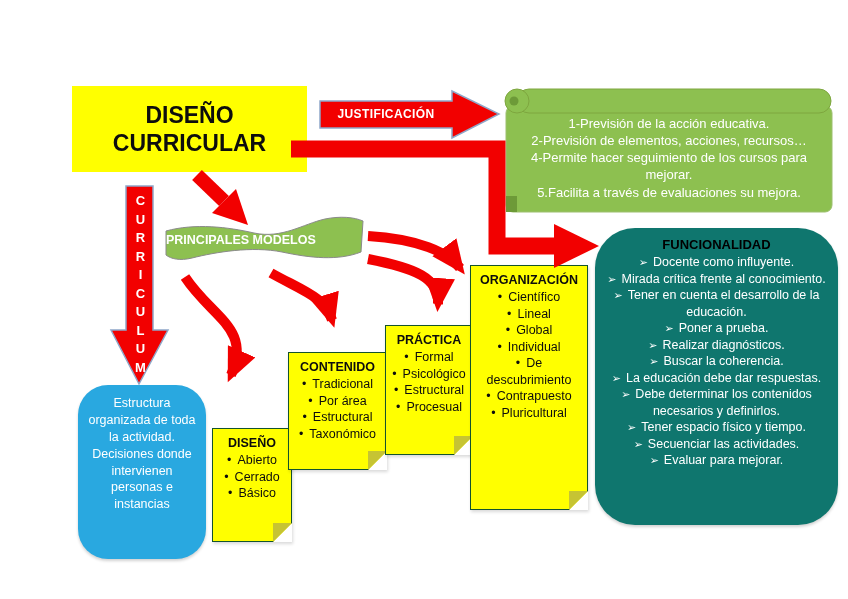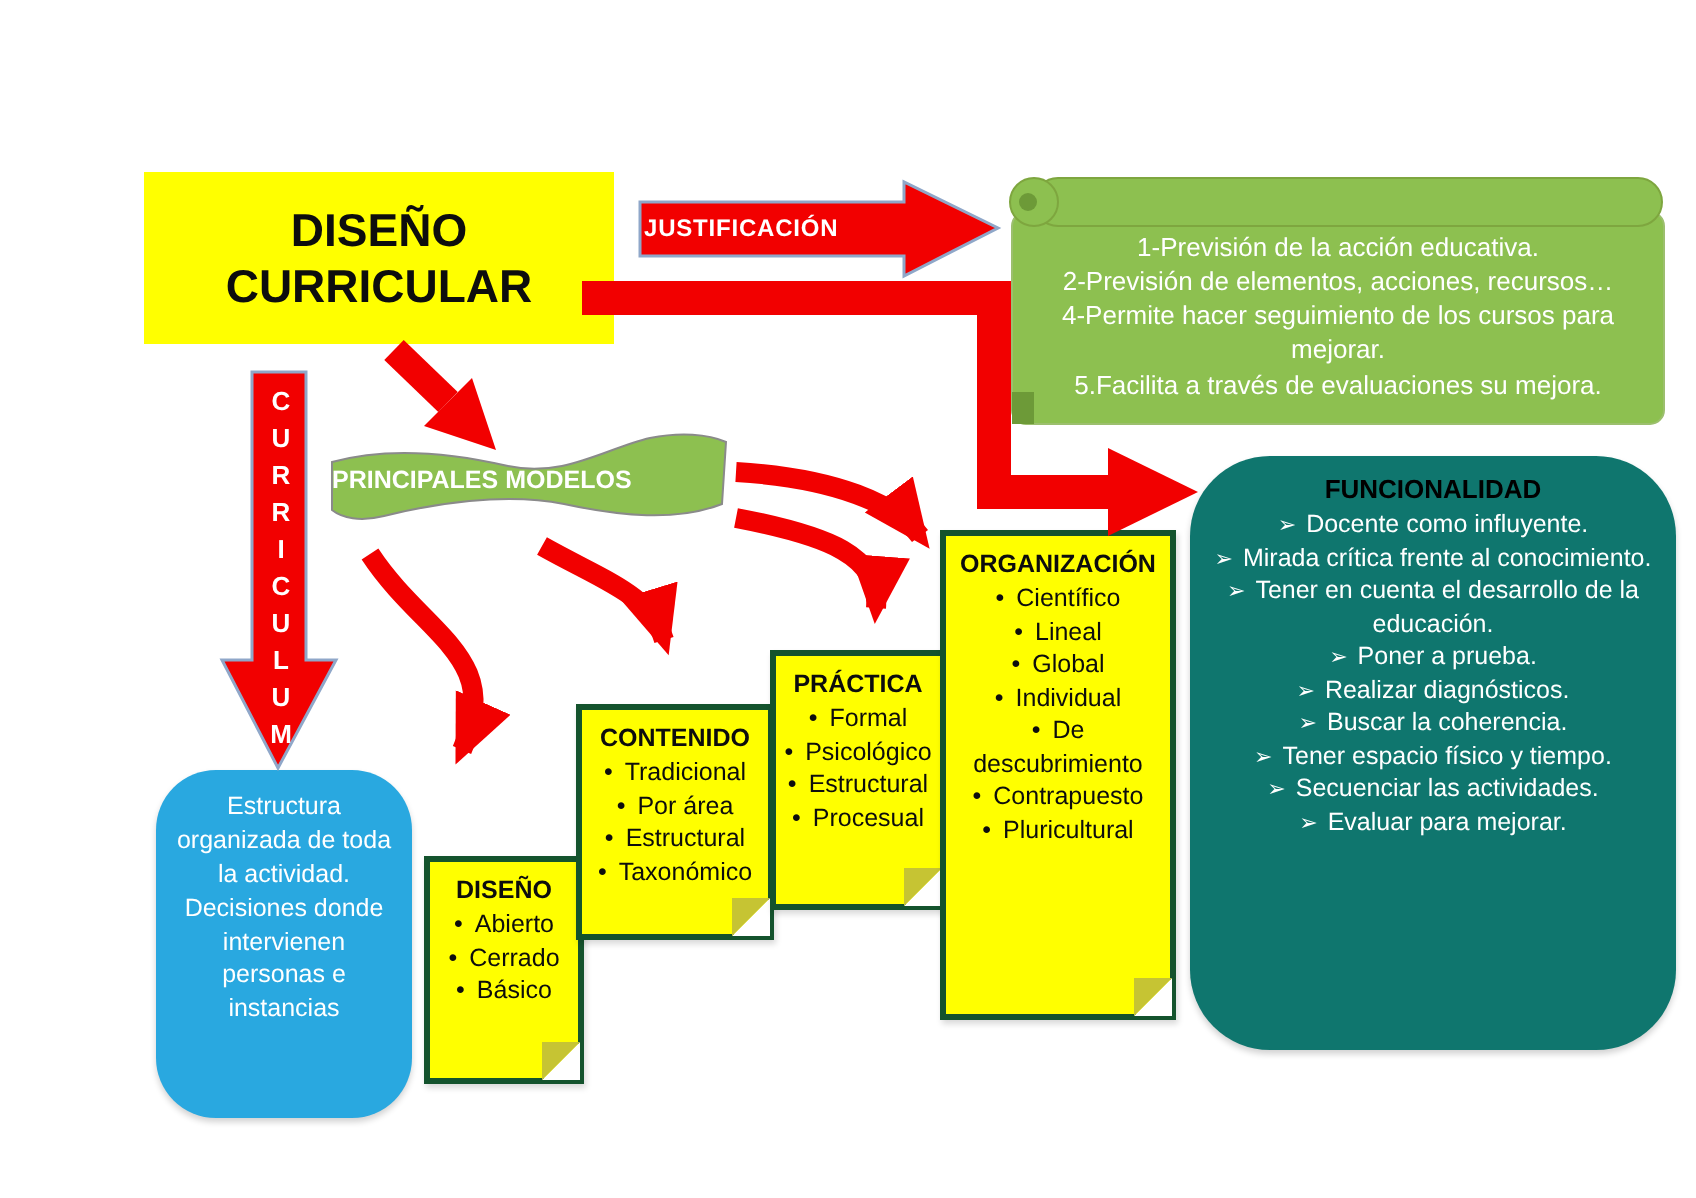--- a/index.html
+++ b/index.html
@@ -15,21 +15,21 @@
     background:#FFFF00; display:flex; align-items:center; justify-content:center;
     z-index:2;
   }
   .title-box span {
     display:block; width:182px; text-align:center;
     font-weight:bold; font-size:23px; line-height:1.22; color:#0d0d0d;
   }
 
   
   .just-label {
-    position:absolute; left:322px; top:107px; width:128px; text-align:left;
+    position:absolute; left:322px; top:107px; width:128px; text-align:center;
     color:#fff; font-weight:bold; font-size:12px; letter-spacing:.4px; z-index:7;
   }
   .curr-label {
     position:absolute; left:127px; top:193px; width:26px; height:180px;
     writing-mode:vertical-rl; text-orientation:upright;
     color:#fff; font-weight:bold; font-size:13px; line-height:26px;
     letter-spacing:3.5px; z-index:7;
   }
   .banner-label {
     position:absolute; left:166px; top:233px; width:196px; 
@@ -58,21 +58,21 @@
   }
   .func-title { text-align:center; color:#000; font-weight:bold; font-size:13px; }
   .func-list {
     list-style:none; margin:2px 0 0; padding:0; color:#fff;
     font-size:12.5px; line-height:1.32; text-align:center;
   }
   .func-list .ab { margin-right:5px; font-size:11px; }
 
   
   .note {
-    position:absolute; background:#FFFF00; border:3px solid #14532d;
+    position:absolute; background:#FFFF00; border:1px solid #14532d;
     box-sizing:border-box; text-align:center; color:#0d0d0d;
     box-shadow:1px 2px 3px rgba(0,0,0,.15);
   }
   .note-title { font-weight:bold; font-size:12.5px; margin-top:7px; }
   .note-list { list-style:none; margin:2px 0 0; padding:0 4px; font-size:12.5px; line-height:1.32; }
   .note-list .b { margin-right:6px; }
   .note-diseno      { left:212px; top:398px; width:80px;  height:114px; z-index:2;margin-top:30px; }
   .note-contenido   { left:288px; top:352px; width:99px;  height:118px; z-index:3; }
   .note-practica    { left:385px; top:325px; width:88px;  height:130px; z-index:4; }
   .note-organizacion{ left:470px; top:265px; width:118px; height:245px; z-index:5; }
@@ -171,20 +171,22 @@
 
   <div class="funcionalidad">
     <div class="func-title">FUNCIONALIDAD</div>
     <ul class="func-list">
       <li><span class="ab">➢</span><span>Docente como influyente.</span></li>
       <li><span class="ab">➢</span><span>Mirada crítica frente al conocimiento.</span></li>
       <li><span class="ab">➢</span><span>Tener en cuenta el desarrollo de la educación.</span></li>
       <li><span class="ab">➢</span><span>Poner a prueba.</span></li>
       <li><span class="ab">➢</span><span>Realizar diagnósticos.</span></li>
       <li><span class="ab">➢</span><span>Buscar la coherencia.</span></li>
+      <li><span class="ab">➢</span><span>La educación debe dar respuestas.</span></li>
+      <li><span class="ab">➢</span><span>Debe determinar los contenidos necesarios y definirlos.</span></li>
       <li><span class="ab">➢</span><span>Tener espacio físico y tiempo.</span></li>
       <li><span class="ab">➢</span><span>Secuenciar las actividades.</span></li>
       <li><span class="ab">➢</span><span>Evaluar para mejorar.</span></li>
     </ul>
   </div>
 
   <svg class="layer arrow-svg" width="848" height="599" viewBox="0 0 848 599">
     <defs>
       <marker id="ah" markerUnits="strokeWidth" markerWidth="3.6" markerHeight="3.2" refX="2.6" refY="1.5" orient="auto">
         <path d="M0,0 L3.4,1.5 L0,3 Z" fill="#F20000"></path>

